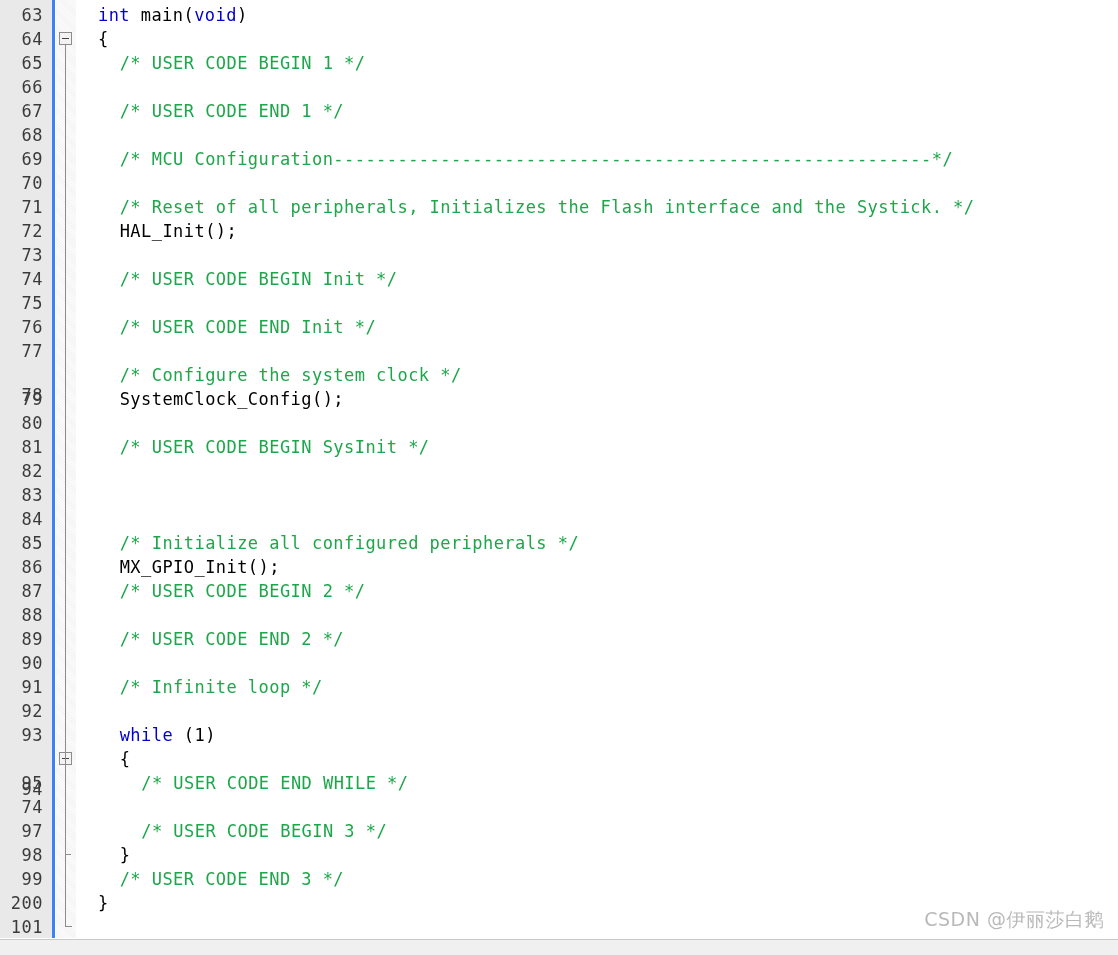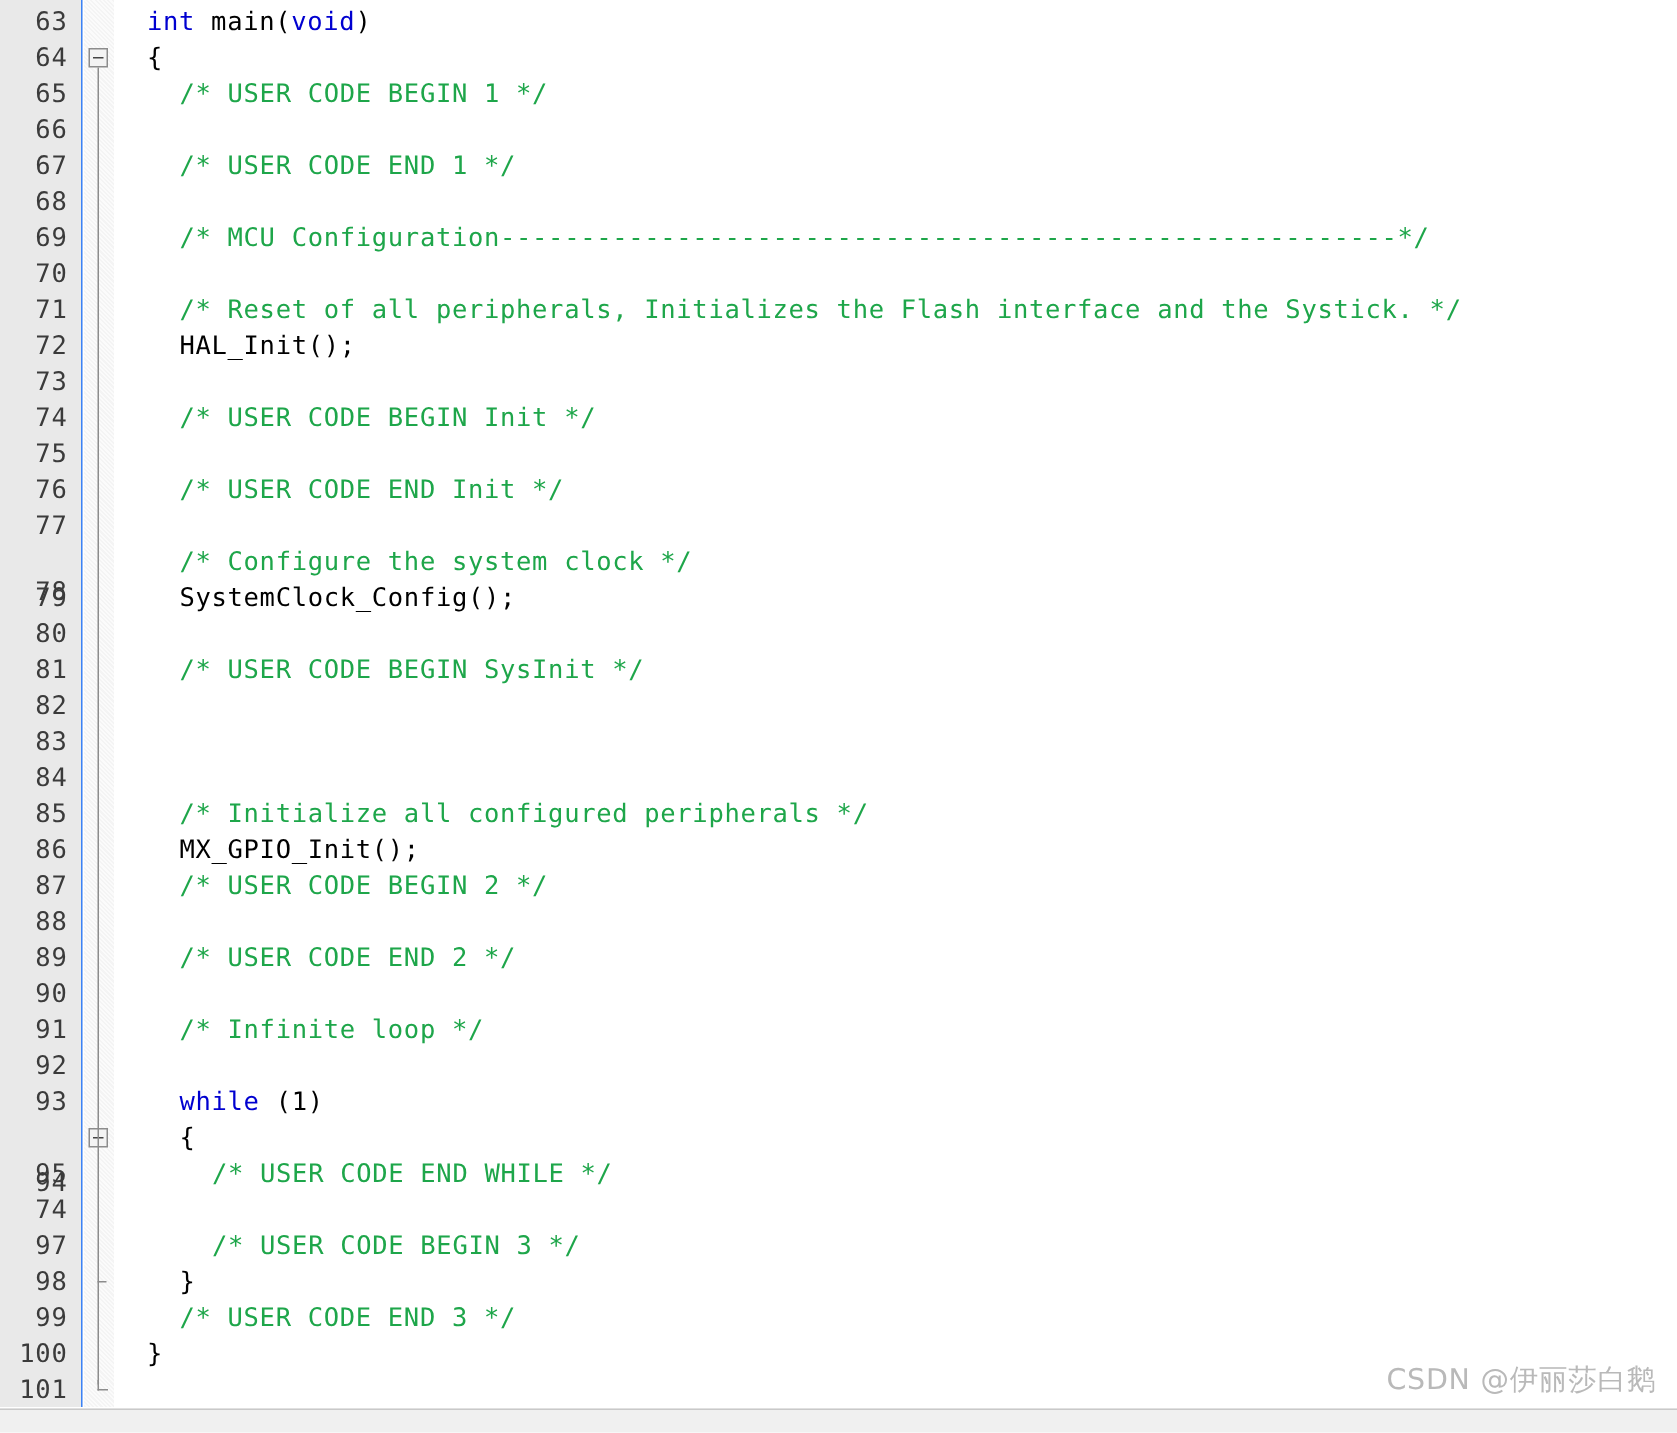--- a/index.html
+++ b/index.html
@@ -22,21 +22,21 @@
   }
 
   
   .gutter {
     position: absolute;
     left: 0;
     top: 0;
     width: 55px;
     height: 938px;
     background: #e9e9e9;
-    border-right: 1px solid #3b82f6;
+    border-right: 3px solid #3b82f6;
     box-sizing: border-box;
   }
   .fold-col {
     position: absolute;
     left: 56px;
     top: 0;
     width: 20px;
     height: 938px;
     background:
       repeating-linear-gradient(
@@ -194,21 +194,21 @@
       <div class="lineno" style="top: 651px;">90</div>
       <div class="lineno" style="top: 675px;">91</div>
       <div class="lineno" style="top: 699px;">92</div>
       <div class="lineno" style="top: 723px;">93</div>
       <div class="lineno" style="top: 747px; margin-top: 30px;">94</div>
       <div class="lineno" style="top: 771px;">95</div>
       <div class="lineno" style="top: 795px;">74</div>
       <div class="lineno" style="top: 819px;">97</div>
       <div class="lineno" style="top: 843px;">98</div>
       <div class="lineno" style="top: 867px;">99</div>
-      <div class="lineno" style="top: 891px;">100</div>
+      <div class="lineno" style="top: 891px;">200</div>
       <div class="lineno" style="top: 915px;">101</div>
     </div>
   <div class="fold-col">
       <div class="fold-box" style="top: 32px;"></div>
       <div class="fold-box" style="top: 752px;"></div>
       <div class="fold-tick" style="top: 854px;"></div>
       <div class="fold-end" style="top: 920px;"></div>
       <div class="fold-line" style="top: 45px; height: 878px;"></div>
     </div>
   <div class="code-area">

